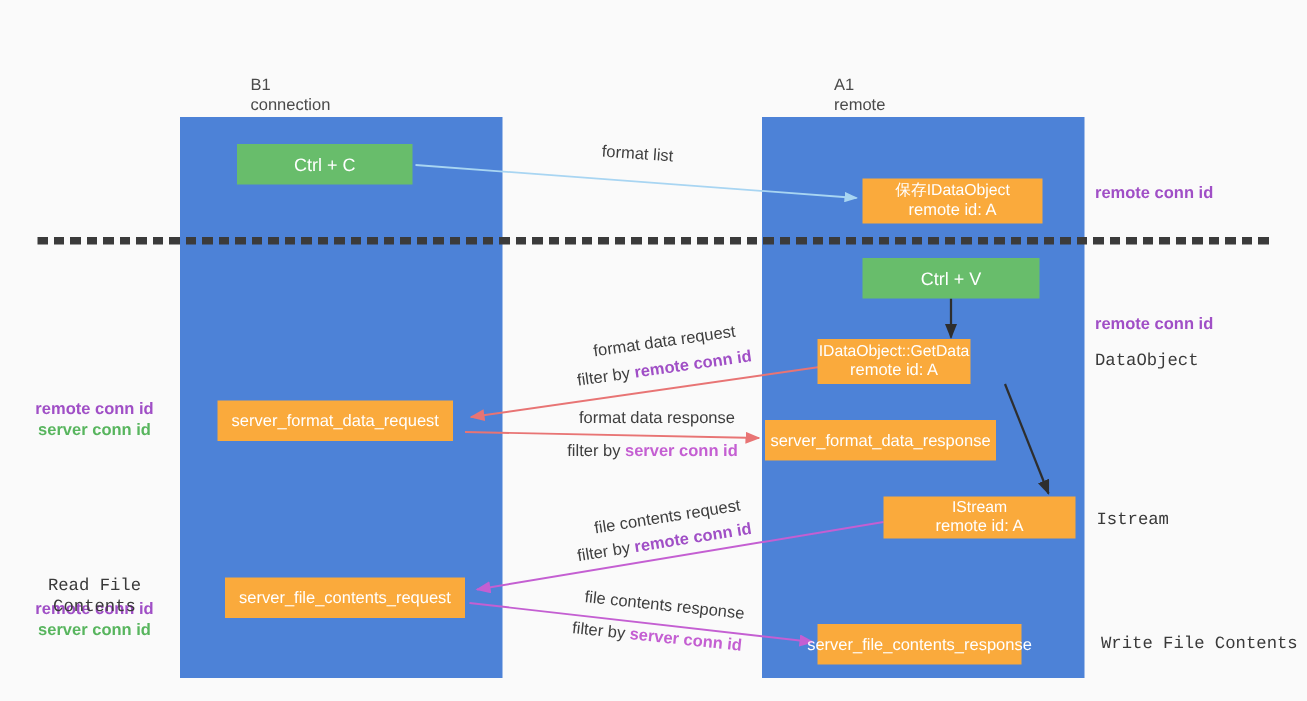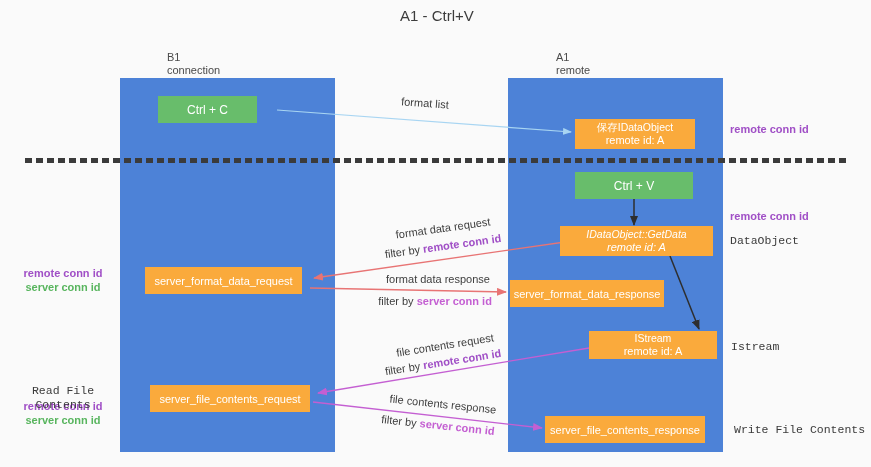--- a/index.html
+++ b/index.html
@@ -44,21 +44,20 @@
   .ln-mag{stroke:var(--accent-magenta);stroke-width:1.3;}
   .mk-blue{fill:var(--arrow-lightblue);} .mk-black{fill:var(--arrow-black);}
   .mk-red{fill:var(--arrow-red);} .mk-mag{fill:var(--accent-magenta);}
 </style>
 </head>
 <body>
 
 <div class="stage">
 
   <div class="abs title">
-    <div>A1 - Ctrl+V</div>
   </div>
 
   <div class="abs lane-header" style="left:167px;top:51px;">
     <div>B1</div>
     <div>connection</div>
   </div>
   <div class="abs lane-header" style="left:556px;top:51px;">
     <div>A1</div>
     <div>remote</div>
   </div>
@@ -85,34 +84,34 @@
     </defs>
     <line class="arrow-line ln-blue" x1="277" y1="110" x2="571" y2="132" marker-end="url(#mBlue)"></line>
     <line class="arrow-line ln-black" x1="634" y1="199" x2="634" y2="225" marker-end="url(#mBlack)"></line>
     <line class="arrow-line ln-red" x1="572" y1="241" x2="314" y2="278" marker-end="url(#mRed)"></line>
     <line class="arrow-line ln-red" x1="310" y1="288" x2="506" y2="292" marker-end="url(#mRed)"></line>
     <line class="arrow-line ln-black" x1="670" y1="256" x2="699" y2="329" marker-end="url(#mBlack)"></line>
     <line class="arrow-line ln-mag" x1="589" y1="348" x2="318" y2="393" marker-end="url(#mMag)"></line>
     <line class="arrow-line ln-mag" x1="313" y1="402" x2="542" y2="428" marker-end="url(#mMag)"></line>
   </svg>
 
-  <div class="abs node green" style="left:158px;top:96px;width:99px;height:27px;">
+  <div class="abs node green" style="left:158px;top:96px;width:117px;height:27px;">
     <span>Ctrl + C</span>
   </div>
 
   <div class="abs node orange" style="left:575px;top:119px;width:120px;height:30px;">
     <span class="l1">保存IDataObject</span>
     <span class="l2">remote id: A</span>
   </div>
 
   <div class="abs node green" style="left:575px;top:172px;width:118px;height:27px;text-align:right;">
     <span>Ctrl + V</span>
   </div>
 
-  <div class="abs node orange" style="left:560px;top:226px;width:153px;height:30px;font-style:italic;">
+  <div class="abs node orange" style="left:545px;top:226px;width:102px;height:30px;">
     <span class="l1">IDataObject::GetData</span>
     <span class="l2">remote id: A</span>
   </div>
 
   <div class="abs node orange single" style="left:145px;top:267px;width:157px;height:27px;">
     <span>server_format_data_request</span>
   </div>
 
   <div class="abs node orange single" style="left:510px;top:280px;width:154px;height:27px;">
     <span>server_format_data_response</span>
@@ -120,21 +119,21 @@
 
   <div class="abs node orange" style="left:589px;top:331px;width:128px;height:28px;">
     <span class="l1">IStream</span>
     <span class="l2">remote id: A</span>
   </div>
 
   <div class="abs node orange single" style="left:150px;top:385px;width:160px;height:27px;">
     <span>server_file_contents_request</span>
   </div>
 
-  <div class="abs node orange single" style="left:545px;top:416px;width:160px;height:27px;align-items:center;">
+  <div class="abs node orange single" style="left:545px;top:416px;width:136px;height:27px;align-items:center;">
     <span>server_file_contents_response</span>
   </div>
 
   <div class="abs edge-label rot-p4" style="left:360px;top:97px;width:130px;">format list</div>
 
   <div class="abs edge-label rot-n8" style="left:368px;top:222px;width:150px;">format data request</div>
   <div class="abs edge-label rot-n8" style="left:363px;top:240px;width:160px;">
     <span>filter by </span><span class="k k-purple">remote conn id</span>
   </div>
 

